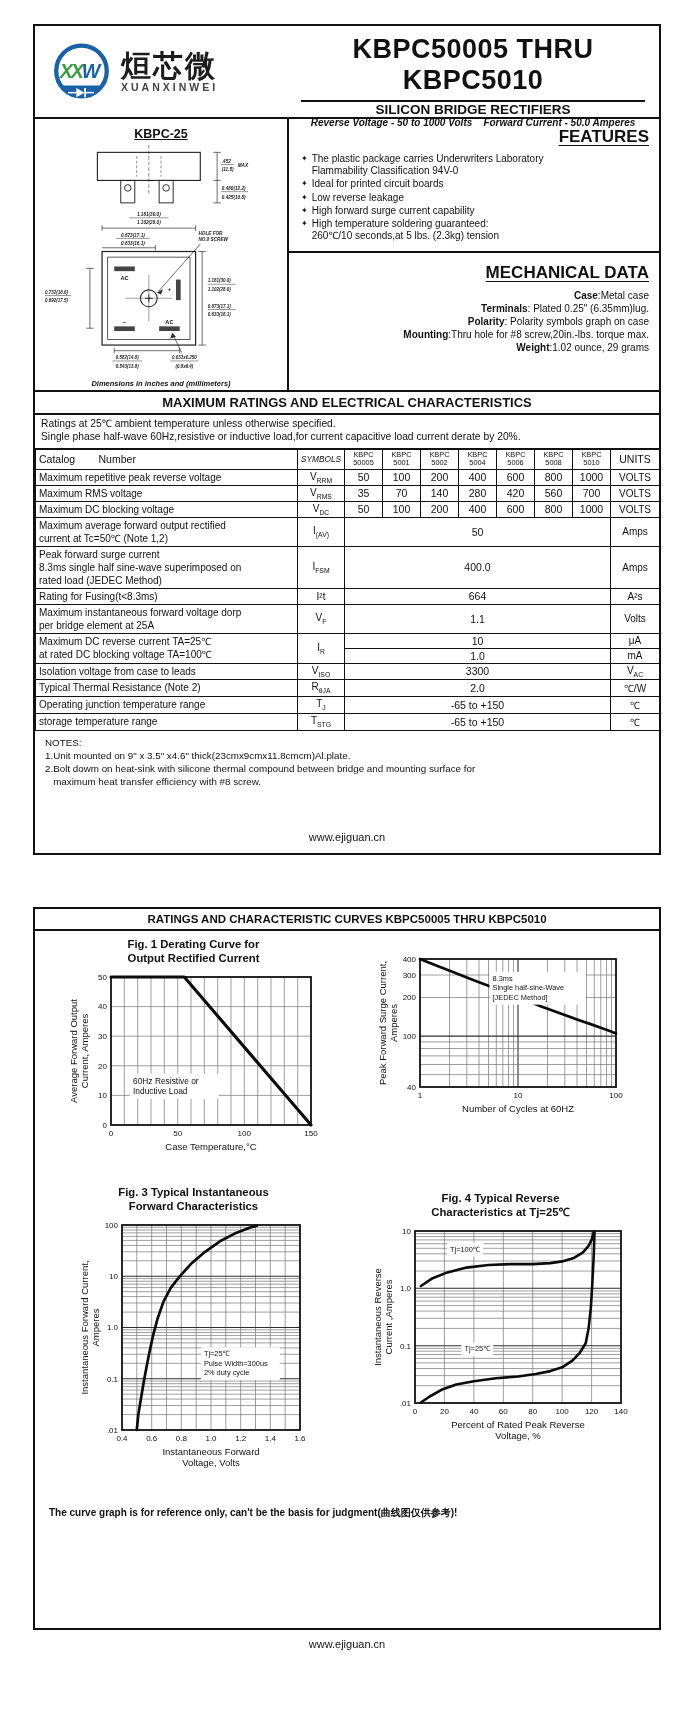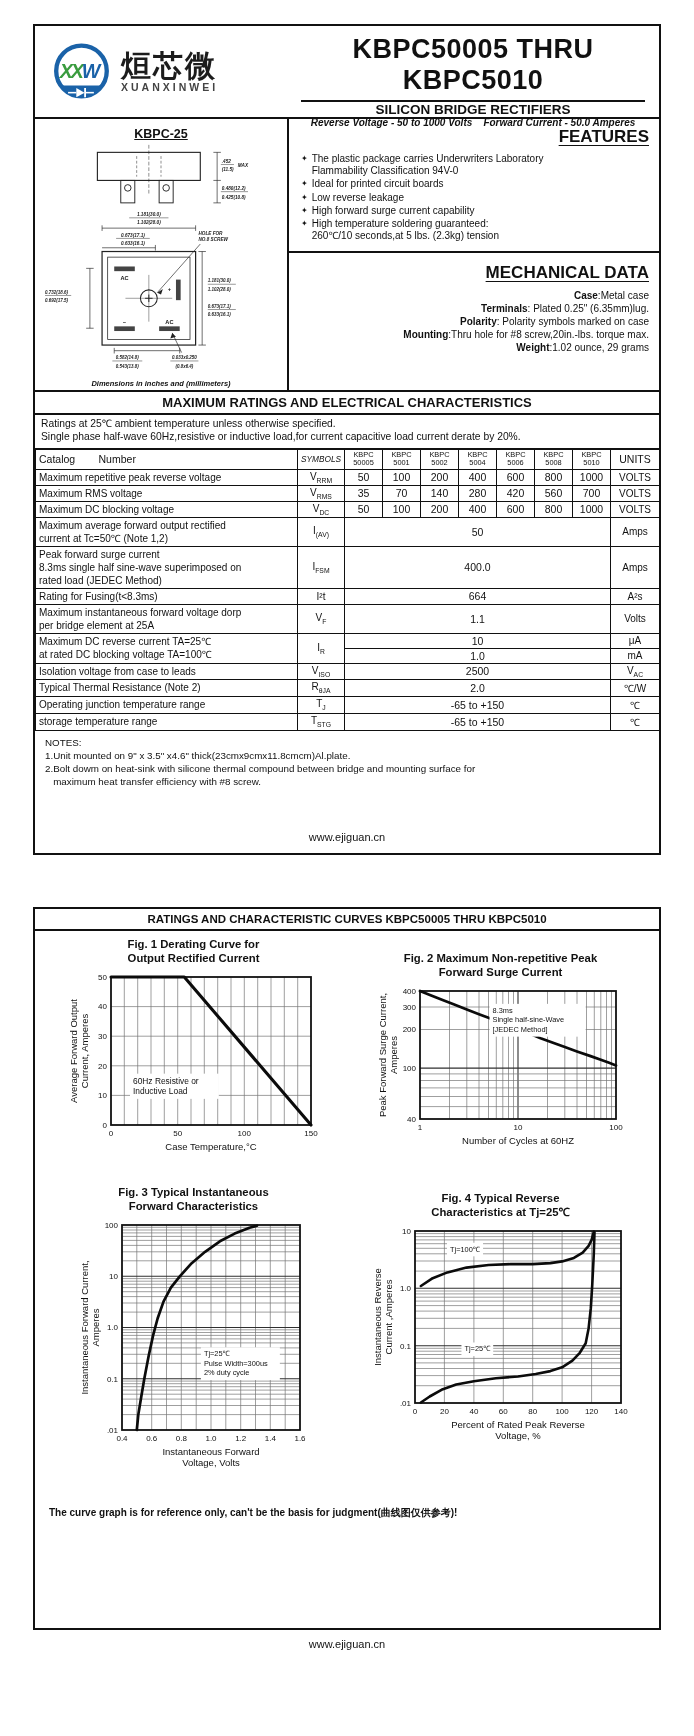--- a/index.html
+++ b/index.html
@@ -229,21 +229,21 @@
               <span class="preline">High temperature soldering guaranteed:
 260℃/10 seconds,at 5 lbs. (2.3kg) tension</span>
             </li>
           </ul>
       </div>
       <div class="mech">
         <div class="sec-title">MECHANICAL DATA</div>
         <div>
             <div class="mech-line"><b>Case</b><span>:Metal case</span></div>
             <div class="mech-line"><b>Terminals</b><span>: Plated 0.25"  (6.35mm)lug.</span></div>
-            <div class="mech-line"><b>Polarity</b><span>: Polarity symbols marked on case</span></div>
+            <div class="mech-line"><b>Polarity</b><span>: Polarity symbols graph on case</span></div>
             <div class="mech-line"><b>Mounting</b><span>:Thru hole for #8 screw,20in.-lbs. torque max.</span></div>
             <div class="mech-line"><b>Weight</b><span>:1.02 ounce, 29 grams</span></div>
           </div>
       </div>
     </div>
   </div>
 
   <div class="ratings-bar">MAXIMUM RATINGS AND ELECTRICAL CHARACTERISTICS</div>
   <div class="preamble">
     <div>Ratings at 25℃ ambient temperature unless otherwise specified.</div>
@@ -356,21 +356,21 @@
           <td class="val" colspan="7">10</td>
           <td class="unitc">μA</td>
         </tr>
         <tr>
           <td class="val" colspan="7">1.0</td>
           <td class="unitc">mA</td>
         </tr>
         <tr>
           <td class="tl">Isolation voltage from case to leads</td>
           <td class="symc"><span>V<sub>ISO</sub></span></td>
-          <td class="val" colspan="7">2500</td>
+          <td class="val" colspan="7">3300</td>
           <td class="unitc"><span>V<sub>AC</sub></span></td>
         </tr>
         <tr>
           <td class="tl">Typical Thermal Resistance (Note 2)</td>
           <td class="symc"><span>R<sub>θJA</sub></span></td>
           <td class="val" colspan="7">2.0</td>
           <td class="unitc"><span>℃/W</span></td>
         </tr>
         <tr>
           <td class="tl">Operating junction temperature range</td>
@@ -440,22 +440,20 @@
             <text x="42" y="129.2" font-size="8" text-anchor="end" fill="#111">10</text>
             <text x="42" y="99.6" font-size="8" text-anchor="end" fill="#111">20</text>
             <text x="42" y="70.0" font-size="8" text-anchor="end" fill="#111">30</text>
             <text x="42" y="40.4" font-size="8" text-anchor="end" fill="#111">40</text>
             <text x="42" y="10.8" font-size="8" text-anchor="end" fill="#111">50</text>
             <text font-size="9.5" text-anchor="middle" fill="#111"><tspan x="146" y="181">Case Temperature,°C</tspan></text>
             <text transform="rotate(-90)" text-anchor="middle" font-size="9.5" fill="#111"><tspan x="-82" y="12">Average Forward Output</tspan><tspan x="-82" y="23">Current, Amperes</tspan></text>
           </svg></div>
     </div>
     <div class="fig pad-top1">
-      <div class="fig-title">Fig. 2 Maximum Non-repetitive Peak
-Forward Surge Current</div>
       <div><svg width="254" height="166" viewBox="0 0 254 166">
             <g transform="translate(46,8)">
               <line x1="29.5" y1="0" x2="29.5" y2="128" stroke="#767676" stroke-width="0.7"></line>
               <line x1="46.8" y1="0" x2="46.8" y2="128" stroke="#767676" stroke-width="0.7"></line>
               <line x1="59.0" y1="0" x2="59.0" y2="128" stroke="#767676" stroke-width="0.7"></line>
               <line x1="68.5" y1="0" x2="68.5" y2="128" stroke="#767676" stroke-width="0.7"></line>
               <line x1="76.3" y1="0" x2="76.3" y2="128" stroke="#767676" stroke-width="0.7"></line>
               <line x1="82.8" y1="0" x2="82.8" y2="128" stroke="#767676" stroke-width="0.7"></line>
               <line x1="88.5" y1="0" x2="88.5" y2="128" stroke="#767676" stroke-width="0.7"></line>
               <line x1="93.5" y1="0" x2="93.5" y2="128" stroke="#767676" stroke-width="0.7"></line>

